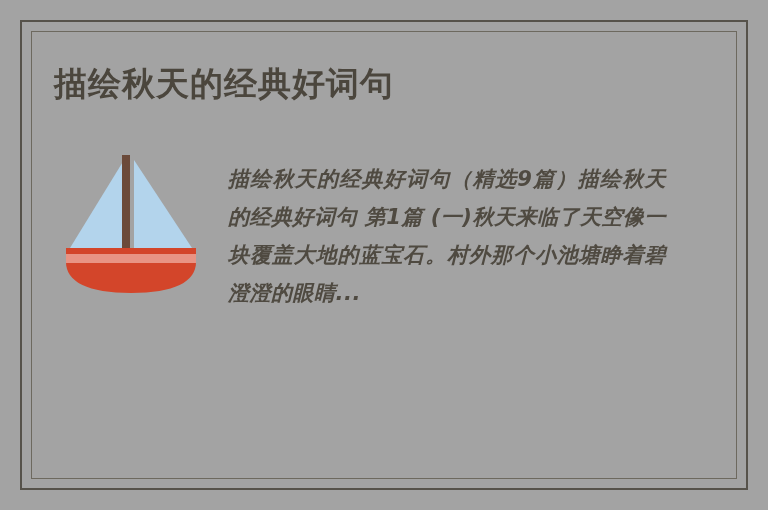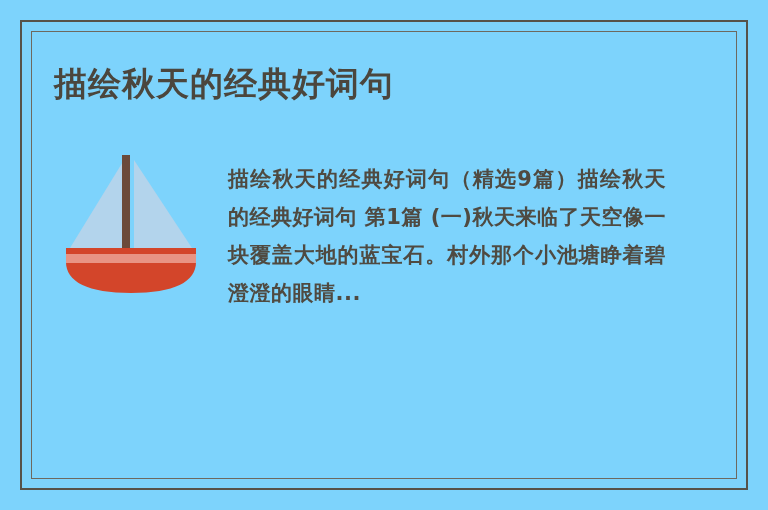--- a/index.html
+++ b/index.html
@@ -12,21 +12,21 @@
     height: 510px;
     background: #fdfbf2;
     font-family: "DejaVu Sans", "Liberation Sans", sans-serif;
     overflow: hidden;
   }
 
   #page {
     position: relative;
     width: 768px;
     height: 510px;
-    background: #7dd3fc;
+    background: #a3a3a3;
     box-sizing: border-box;
   }
 
   
   .frame-outer {
     position: absolute;
     left: 20px;
     top: 20px;
     width: 728px;
     height: 470px;
@@ -56,20 +56,21 @@
     white-space: nowrap;
   }
 
   
   .content {
     position: absolute;
     left: 54px;
     top: 150px;
     width: 640px;
     height: 260px;
+    font-style: italic;
   }
 
   
   .boat-thumb {
     position: absolute;
     left: 8px;
     top: 0px;
     width: 150px;
     height: 145px;
   }

